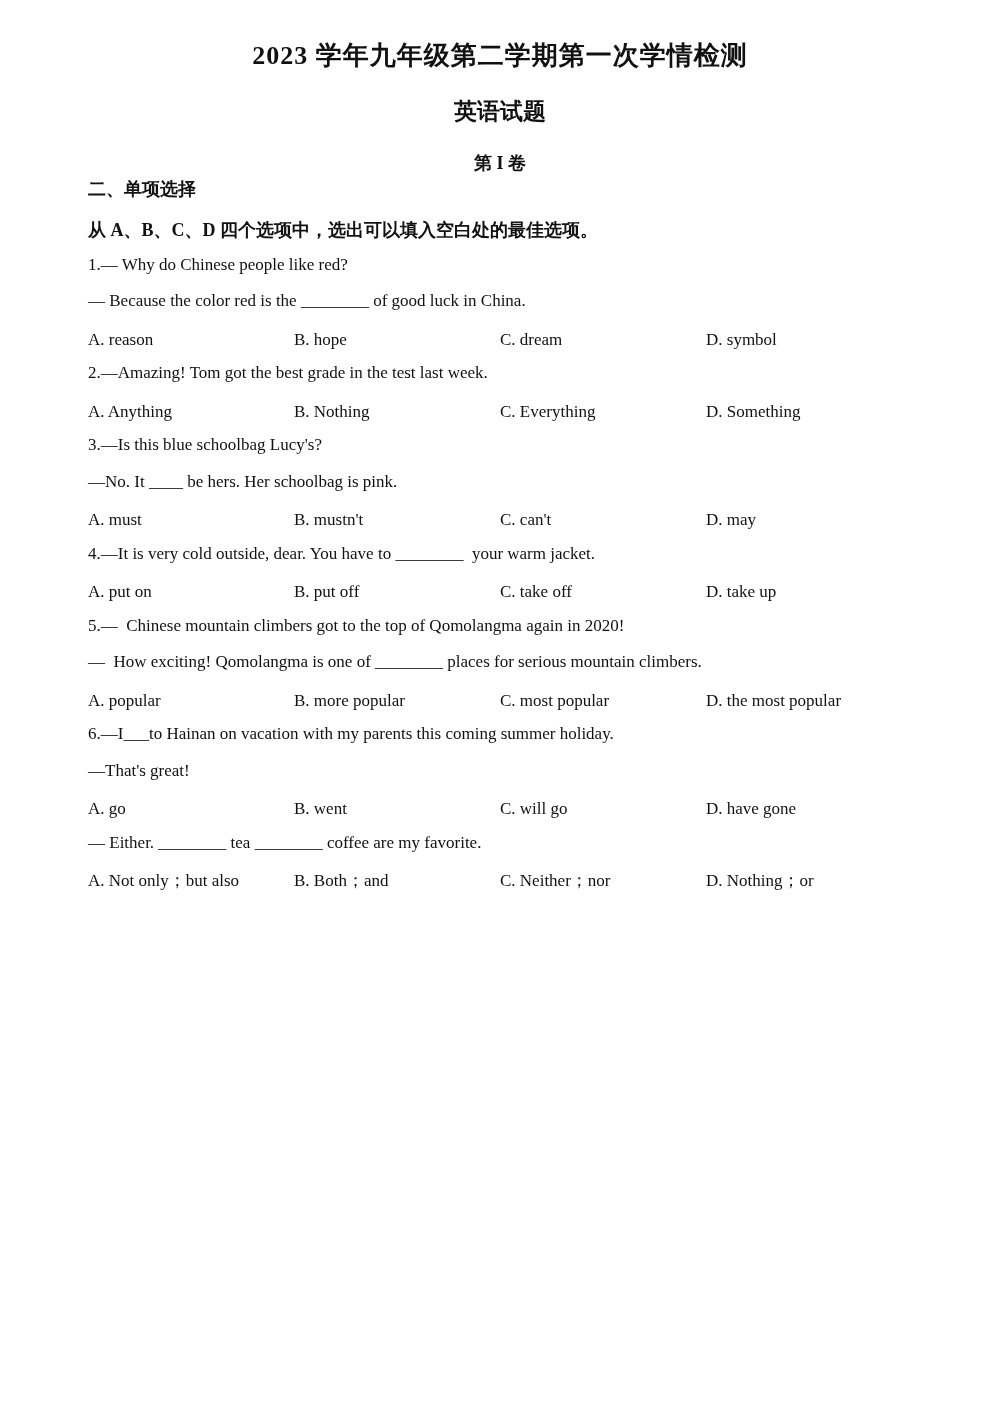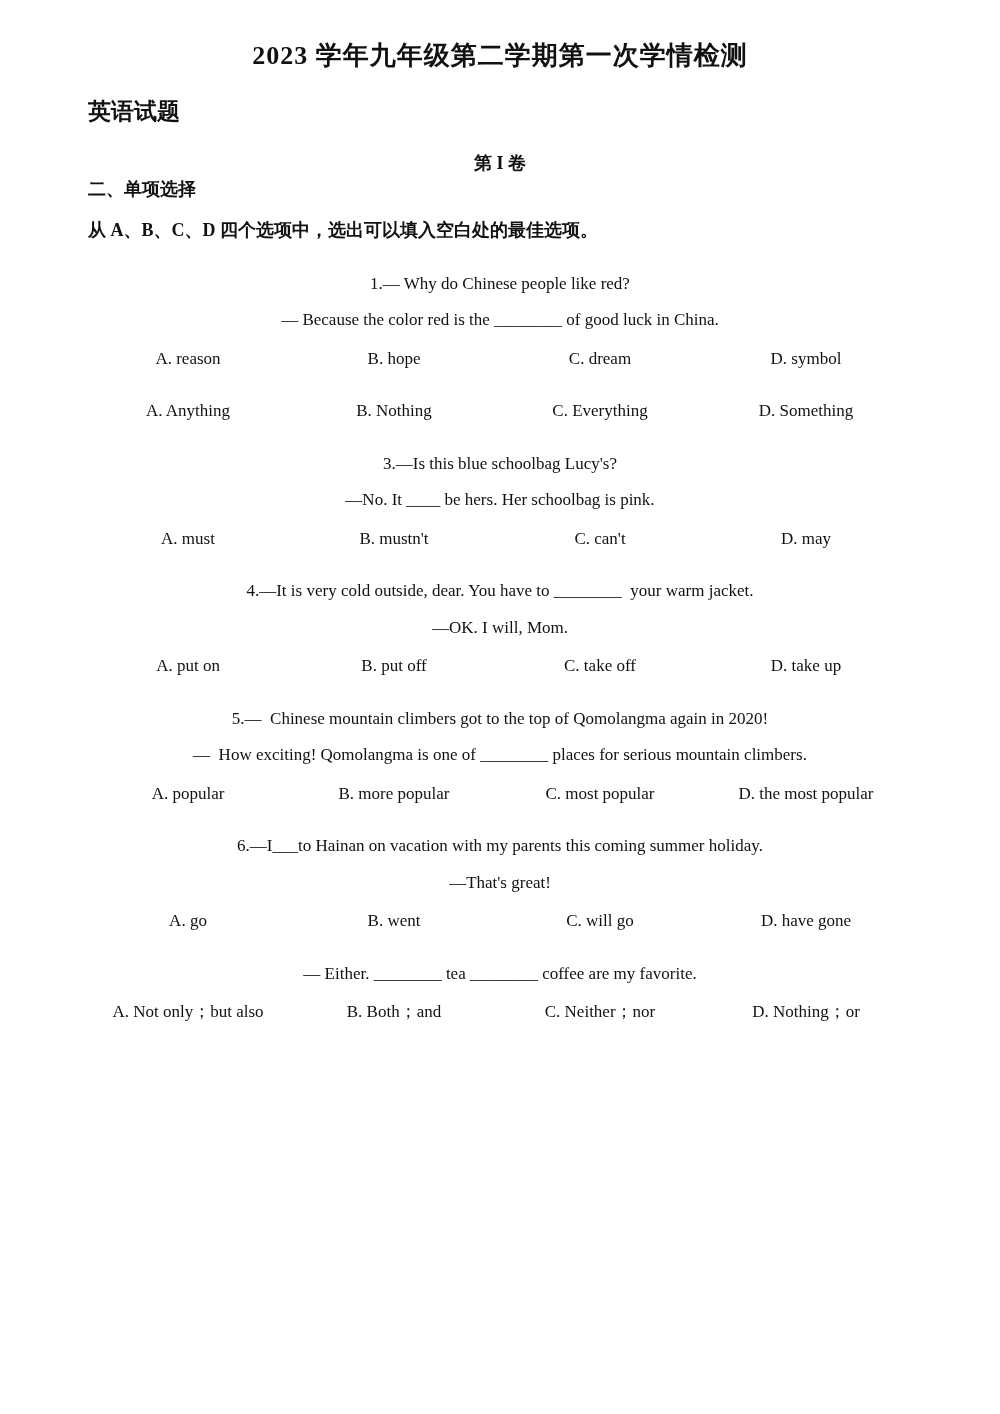--- a/index.html
+++ b/index.html
@@ -24,20 +24,21 @@
   }
   .title-main {
     text-align: center;
     font-size: 26px;
     font-weight: bold;
     letter-spacing: 1px;
     margin-top: 38px;
     line-height: 1.4;
   }
   .title-sub {
+    text-align: center;
     font-size: 23px;
     font-weight: bold;
     margin-top: 22px;
     line-height: 1.4;
   }
   .title-paper {
     text-align: center;
     font-size: 18px;
     font-weight: bold;
     margin-top: 22px;
@@ -48,22 +49,21 @@
     font-weight: bold;
     line-height: 1.5;
   }
   .section-instruction {
     font-size: 18px;
     font-weight: bold;
     margin-top: 14px;
     line-height: 1.5;
   }
   .question {
-    margin-top: 27px;
-    text-align: center;
+    margin-top: 8px;
   }
   .q-line {
     font-size: 17px;
     line-height: 1.5;
     margin-bottom: 11px;
     white-space: pre-wrap;
   }
   .q-line:last-child {
     margin-bottom: 0;
   }
@@ -100,20 +100,21 @@
     <div class="q-line">— Because the color red is the ________ of good luck in China.</div>
     <div class="options">
       <div class="opt">A. reason</div>
       <div class="opt">B. hope</div>
       <div class="opt">C. dream</div>
       <div class="opt">D. symbol</div>
     </div>
   </div>
 
   <div class="question">
+    <div class="q-line">2.—Amazing! Tom got the best grade in the test last week.</div>
     <div class="options">
       <div class="opt">A. Anything</div>
       <div class="opt">B. Nothing</div>
       <div class="opt">C. Everything</div>
       <div class="opt">D. Something</div>
     </div>
   </div>
 
   <div class="question">
     <div class="q-line">3.—Is this blue schoolbag Lucy's?</div>
@@ -121,21 +122,20 @@
     <div class="options">
       <div class="opt">A. must</div>
       <div class="opt">B. mustn't</div>
       <div class="opt">C. can't</div>
       <div class="opt">D. may</div>
     </div>
   </div>
 
   <div class="question">
     <div class="q-line">4.—It is very cold outside, dear. You have to ________  your warm jacket.</div>
-    <div class="q-line">—OK. I will, Mom.</div>
     <div class="options">
       <div class="opt">A. put on</div>
       <div class="opt">B. put off</div>
       <div class="opt">C. take off</div>
       <div class="opt">D. take up</div>
     </div>
   </div>
 
   <div class="question">
     <div class="q-line">5.—  Chinese mountain climbers got to the top of Qomolangma again in 2020!</div>

